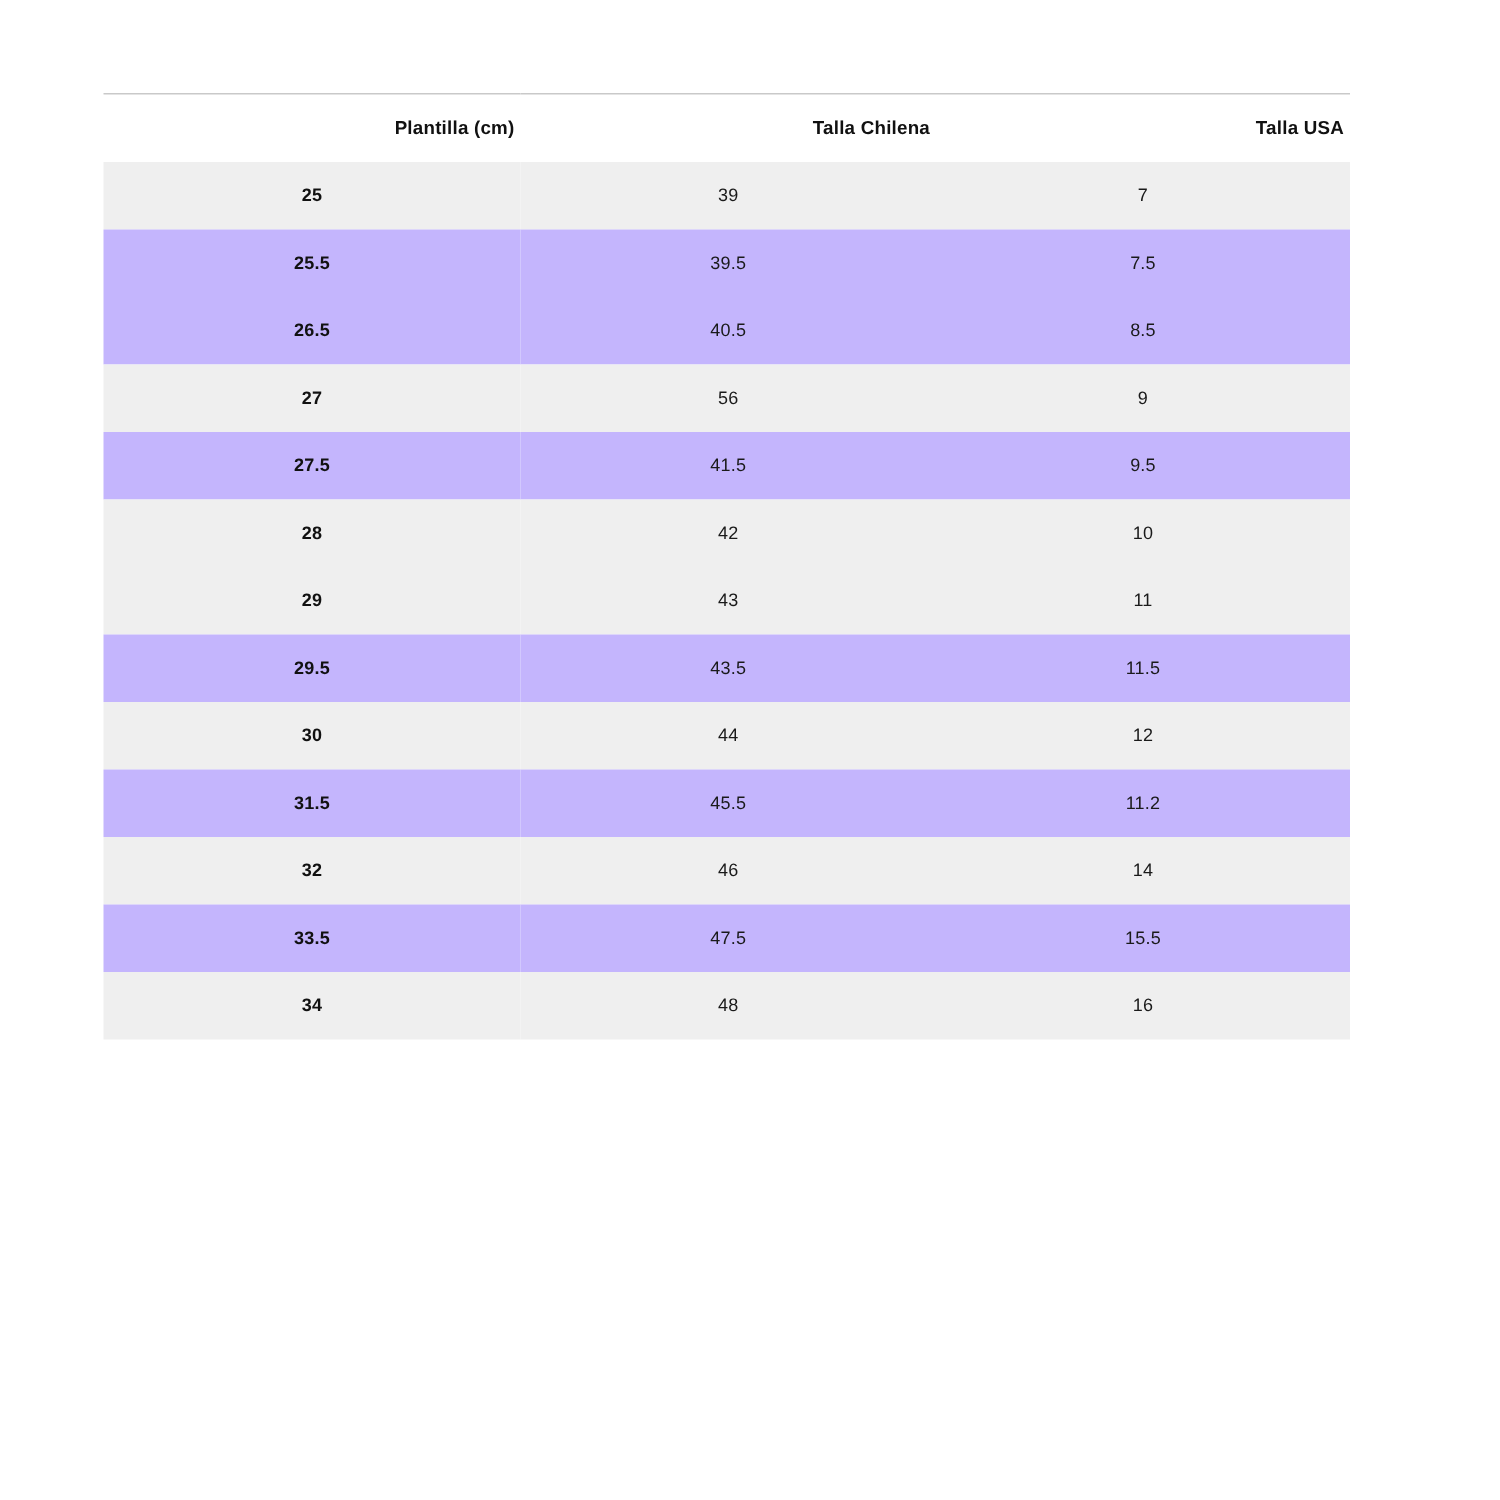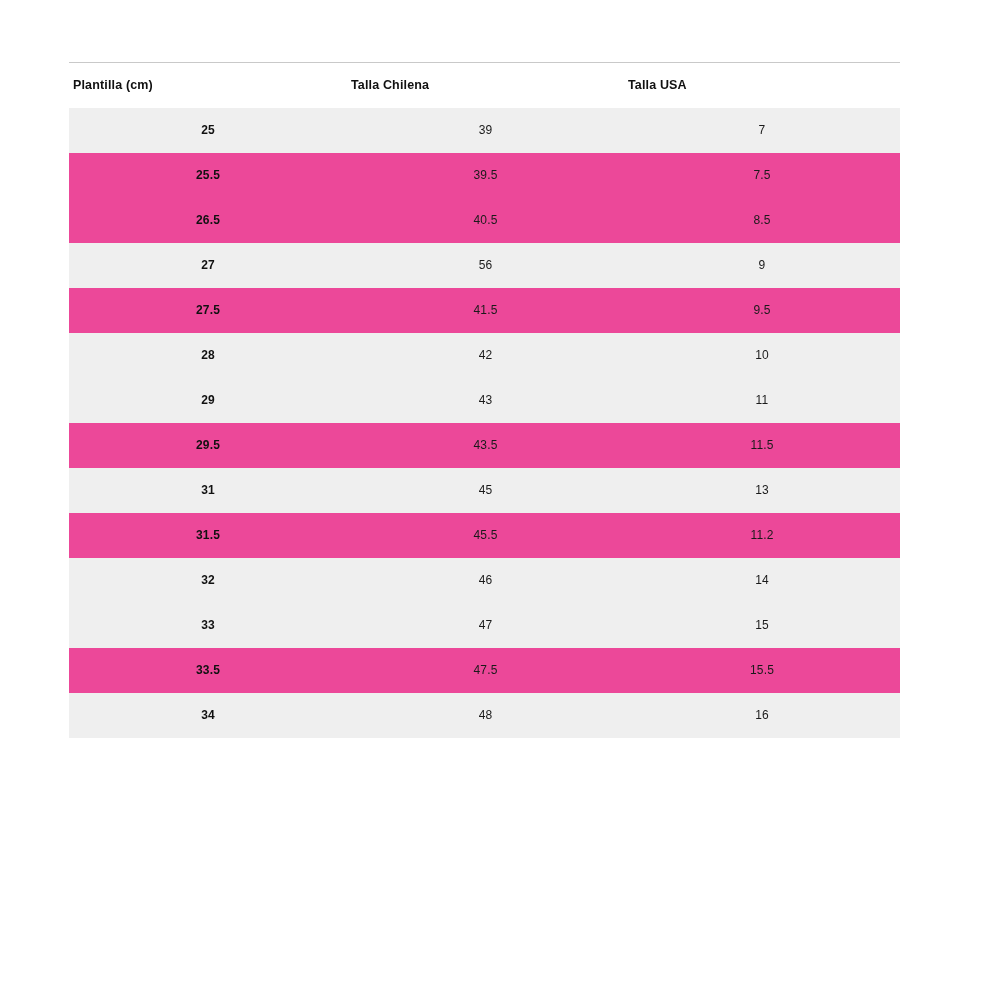--- a/index.html
+++ b/index.html
@@ -41,21 +41,21 @@
   table.size-table thead tr {
     background: #ffffff;
   }
 
   table.size-table thead th {
     border-top: 1.5px solid #c9c9c9;
     background: #ffffff;
     font-size: 12.5px;
     font-weight: bold;
     color: #111111;
-    text-align: left;
+    text-align: right;
     padding: 16px 4px 15px 4px;
     letter-spacing: 0.15px;
     line-height: 1.1;
     vertical-align: middle;
   }
 
   table.size-table tbody td {
     text-align: center;
     font-size: 12px;
     color: #1a1a1a;
@@ -64,21 +64,21 @@
     line-height: 45px;
     vertical-align: middle;
     letter-spacing: 0.15px;
     border: none;
   }
 
   table.size-table tbody tr.row-odd td {
     background: #efefef;
   }
   table.size-table tbody tr.row-even td {
-    background: #ec4899;
+    background: #c4b5fd;
   }
 
   table.size-table tbody td.col-cm {
     font-weight: bold;
     color: #111111;
   }
   table.size-table tbody td.col-cl,
   table.size-table tbody td.col-usa {
     font-weight: normal;
   }
@@ -141,38 +141,33 @@
             <td class="col-cm">29</td>
             <td class="col-cl">43</td>
             <td class="col-usa">11</td>
           </tr>
           <tr class="row-even">
             <td class="col-cm">29.5</td>
             <td class="col-cl">43.5</td>
             <td class="col-usa">11.5</td>
           </tr>
           <tr class="row-odd">
-            <td class="col-cm">31</td>
-            <td class="col-cl">45</td>
-            <td class="col-usa">13</td>
+            <td class="col-cm">30</td>
+            <td class="col-cl">44</td>
+            <td class="col-usa">12</td>
           </tr>
           <tr class="row-even">
             <td class="col-cm">31.5</td>
             <td class="col-cl">45.5</td>
             <td class="col-usa">11.2</td>
           </tr>
           <tr class="row-odd">
             <td class="col-cm">32</td>
             <td class="col-cl">46</td>
             <td class="col-usa">14</td>
-          </tr>
-          <tr class="row-odd">
-            <td class="col-cm">33</td>
-            <td class="col-cl">47</td>
-            <td class="col-usa">15</td>
           </tr>
           <tr class="row-even">
             <td class="col-cm">33.5</td>
             <td class="col-cl">47.5</td>
             <td class="col-usa">15.5</td>
           </tr>
           <tr class="row-odd">
             <td class="col-cm">34</td>
             <td class="col-cl">48</td>
             <td class="col-usa">16</td>

